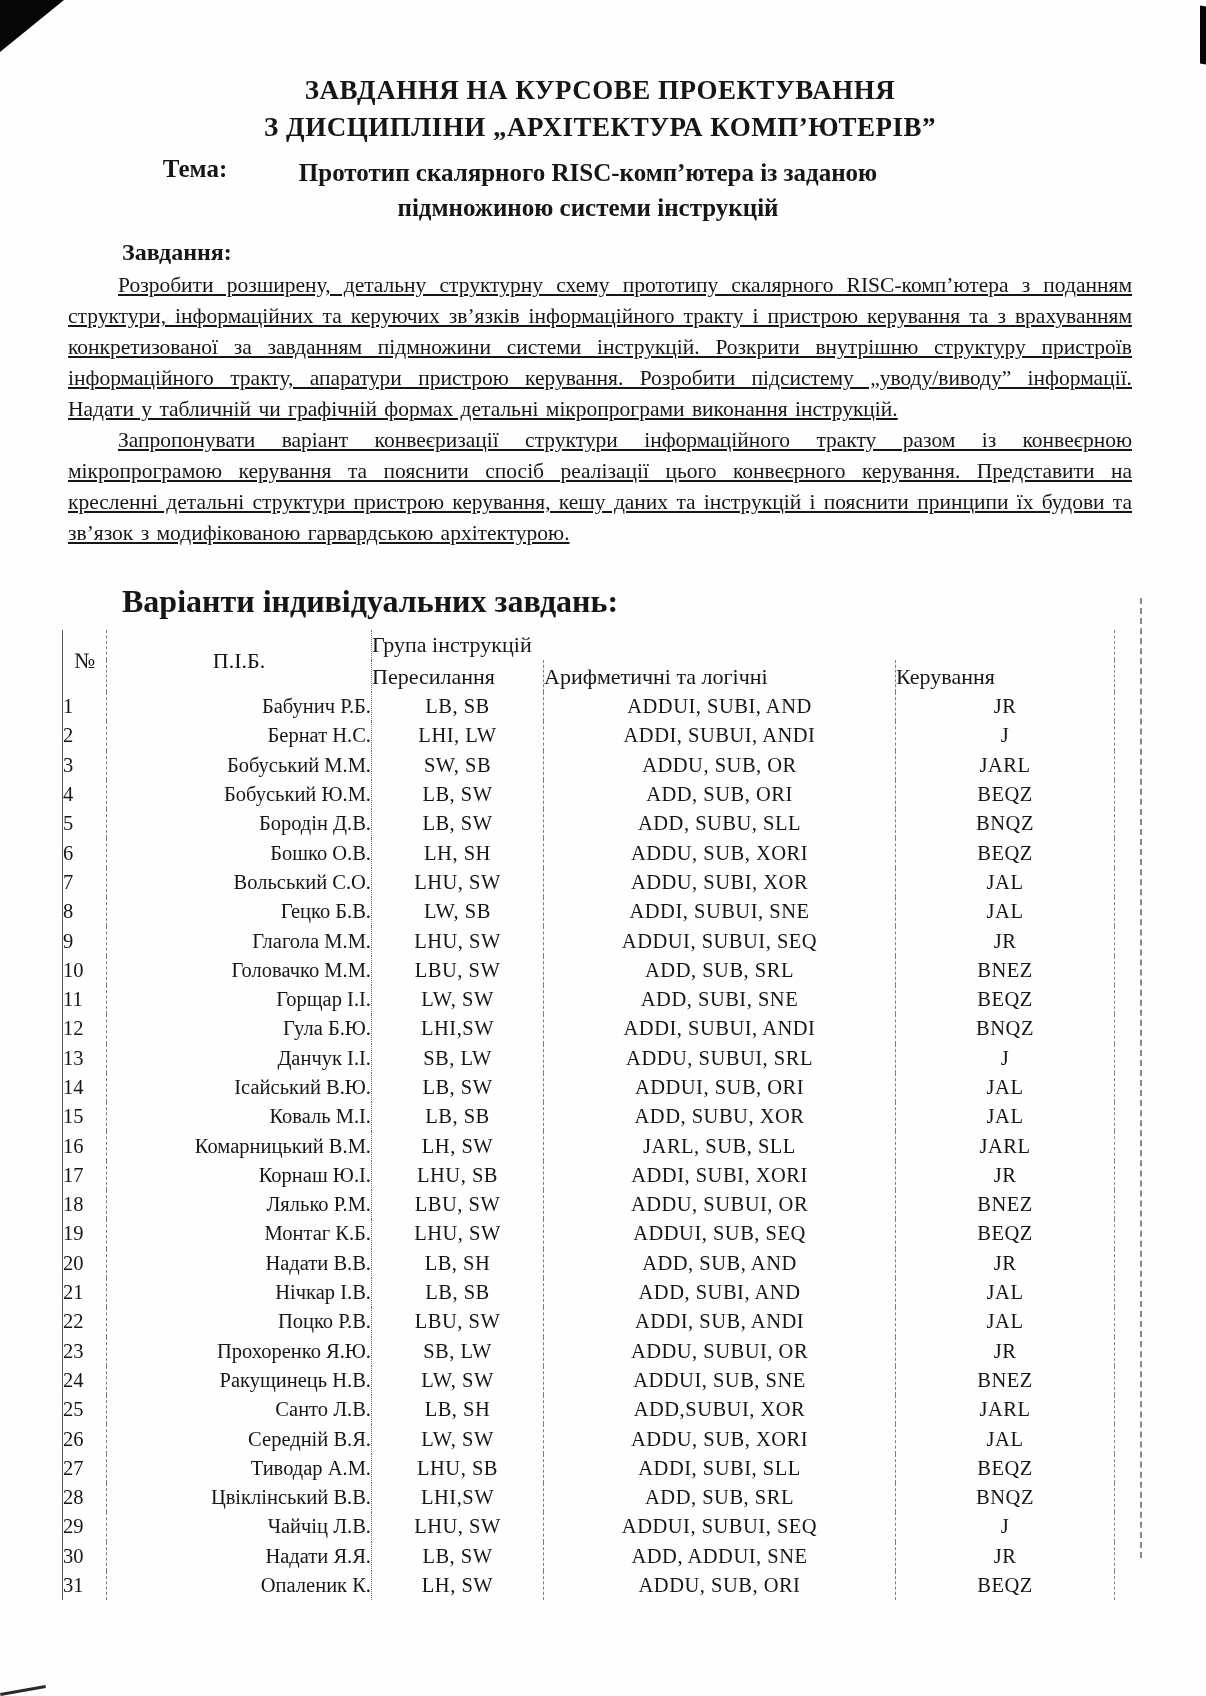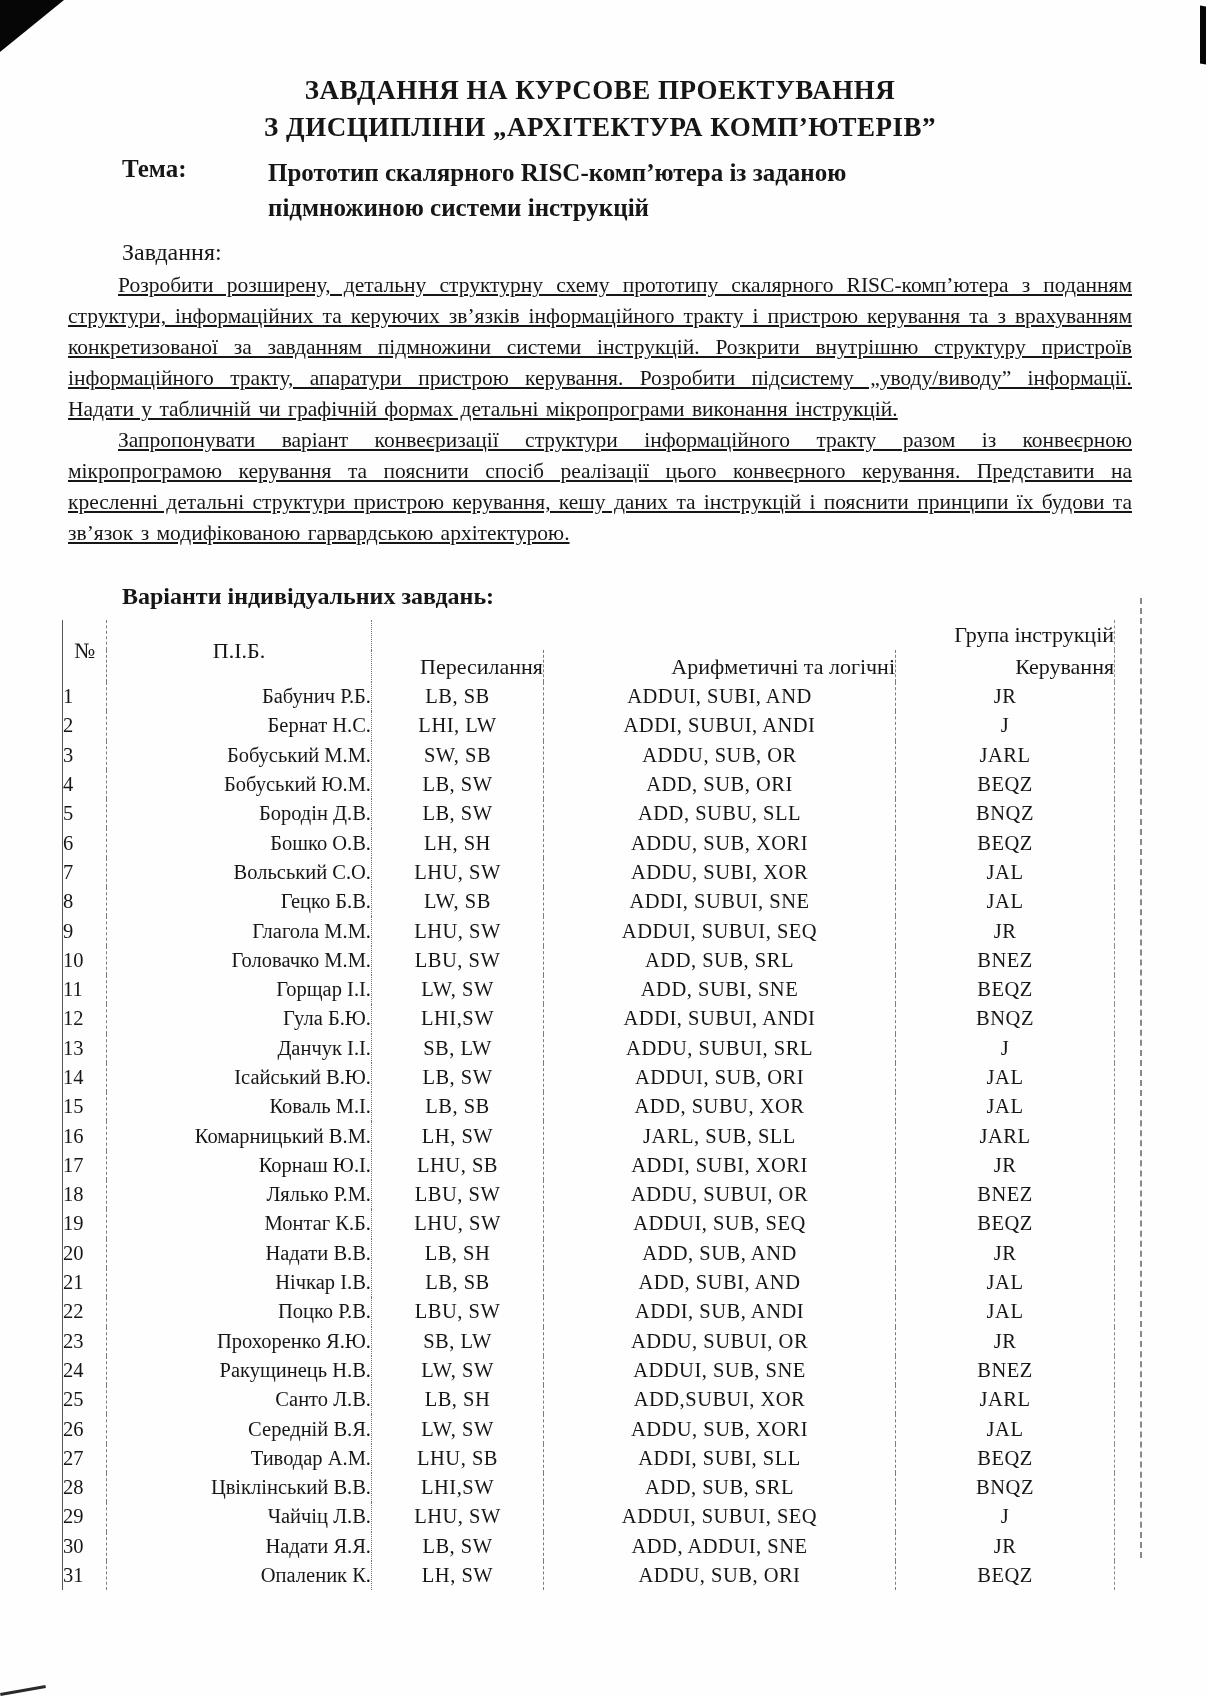--- a/index.html
+++ b/index.html
@@ -29,44 +29,44 @@
   .artifact-right-dash{
     position:absolute;top:598px;left:1140px;width:0;height:960px;
     border-left:2px dashed rgba(40,40,40,.55);
   }
   .content{position:absolute;top:72px;left:68px;width:1064px;}
   .title{
     text-align:center;font-weight:bold;
     font-size:27px;line-height:37px;letter-spacing:.5px;
     width:980px;margin:0 auto;
   }
-  .tema-row{display:flex;margin-top:9px;}
+  .tema-row{display:flex;margin-top:9px;text-align:center;}
   .tema-label{font-weight:bold;font-size:25px;width:146px;margin-left:54px;flex:none;}
   .tema-text{font-weight:bold;font-size:25px;line-height:35px;max-width:640px;}
-  .section-label{font-weight:normal;font-size:24px;margin:14px 0 4px 54px;}
+  .section-label{font-weight:bold;font-size:24px;margin:14px 0 4px 54px;}
   .para{
     font-size:21.5px;line-height:31px;text-align:justify;
     text-indent:50px;margin:0;word-spacing:2px;text-decoration:underline;
   }
-  .variants-heading{font-weight:bold;font-size:24px;margin:34px 0 10px 54px;}
+  .variants-heading{font-weight:bold;font-size:32px;margin:34px 0 10px 54px;}
   table.variants{
     border-collapse:collapse;table-layout:fixed;
     margin-left:-6px;width:1050px;
     border-left:1px solid rgba(30,30,30,.75);
     border-right:1px dashed rgba(60,60,60,.6);
   }
   table.variants th,table.variants td{
     padding:0;font-weight:normal;overflow:hidden;white-space:nowrap;
   }
   th.h-num{width:43px;}
   th.h-name{width:264px;}
   col.c-move{width:172px;}
   col.c-alu{width:352px;}
   col.c-ctrl{width:219px;}
-  .hdr{font-weight:bold;font-size:22px;text-align:right;}
+  .hdr{font-weight:bold;font-size:22px;text-align:left;}
   th.h-num,th.h-name{vertical-align:middle;font-weight:bold;font-size:22px;}
   tr.hrow1 th{height:30px;}
   tr.hrow2 th{height:30px;vertical-align:bottom;padding-bottom:2px;}
   td{height:29.3px;font-size:20.5px;vertical-align:middle;}
   td.td-num{text-align:left;padding-left:6px;}
   td.td-name{text-align:right;padding-left:16px;}
   td.td-move,td.td-alu,td.td-ctrl{text-align:center;letter-spacing:.5px;}
   
   .sep{border-left:1px dashed rgba(55,55,55,.65);}
   .sep-dot{border-left:1px dotted rgba(55,55,55,.7);}

